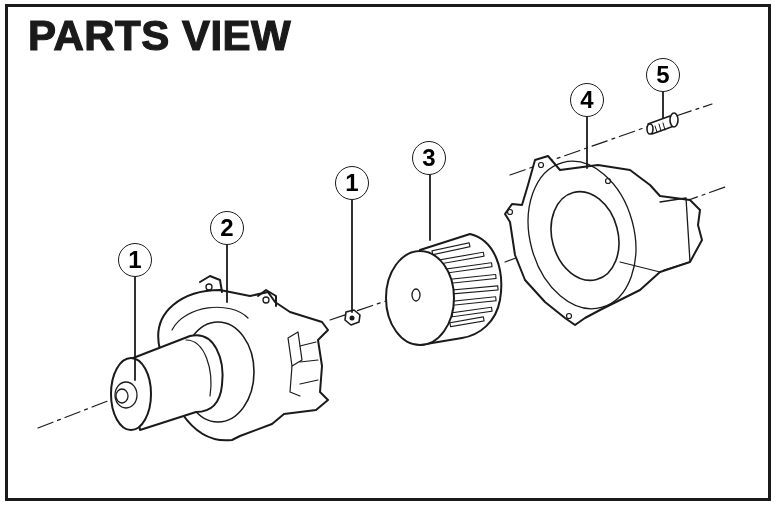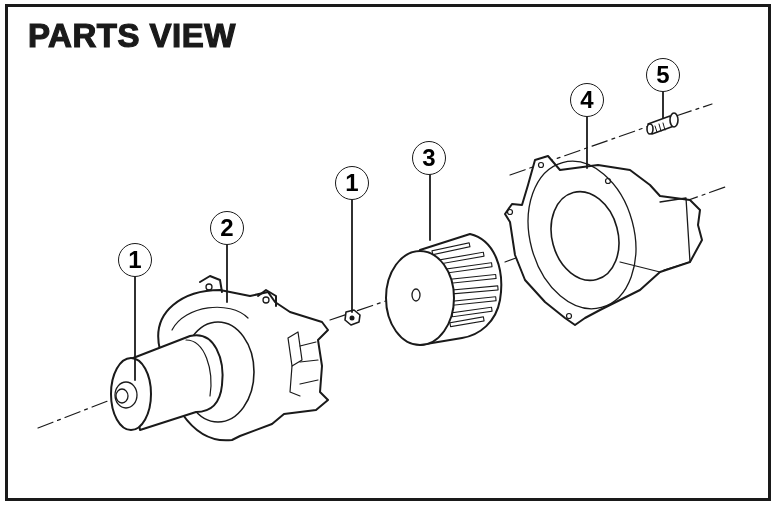--- a/index.html
+++ b/index.html
@@ -4,21 +4,21 @@
 <style>
   html, body { margin: 0; padding: 0; background: #ffffff; }
   body { width: 783px; height: 511px; position: relative; overflow: hidden; }
   .frame {
     position: absolute; left: 5px; top: 4px; width: 760px; height: 491px;
     border: 3px solid #1a1a1a; background: #ffffff;
   }
   .title {
     position: absolute; left: 28px; top: 16px;
     font-family: "Liberation Sans", sans-serif; font-weight: 900;
-    font-size: 33px; letter-spacing: 0.5px; color: #1a1a1a;
+    font-size: 42px; letter-spacing: 0.5px; color: #1a1a1a;
     -webkit-text-stroke: 1.2px #1a1a1a; line-height: 40px;
   }
   svg.art { position: absolute; left: 0; top: 0; }
   .callout-label {
     font-family: "Liberation Sans", sans-serif; font-weight: 700; font-size: 24px;
   }
 </style>
 </head>
 <body>
 

